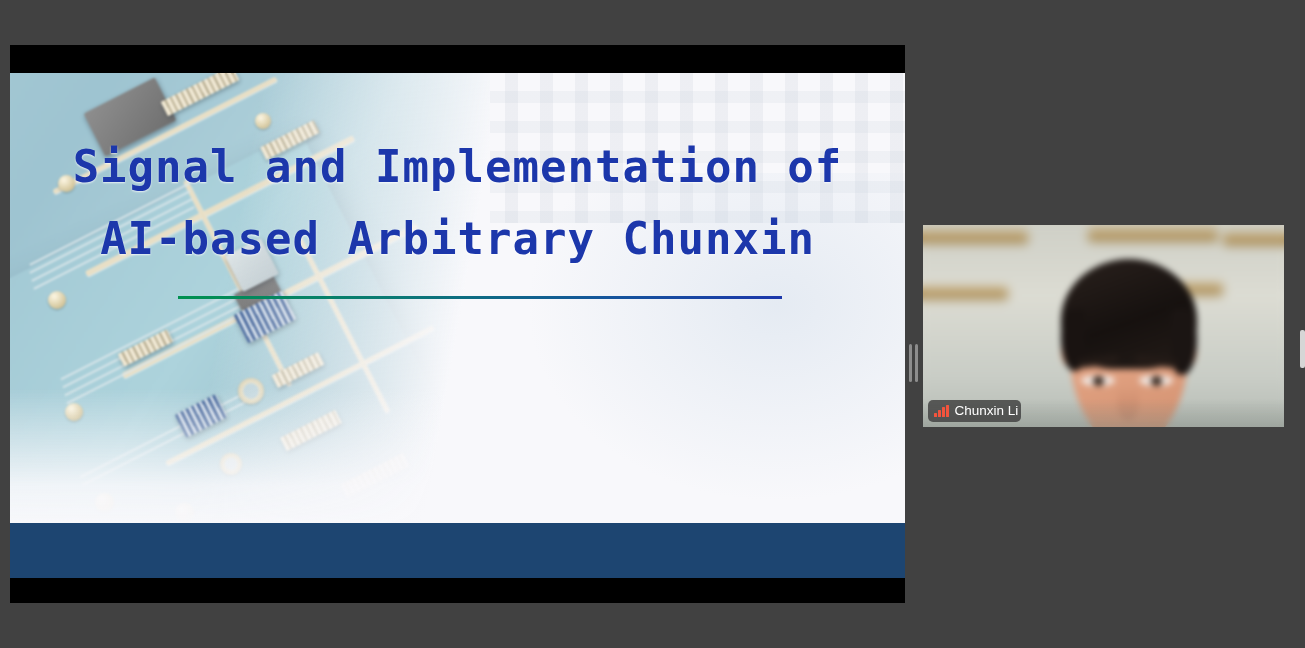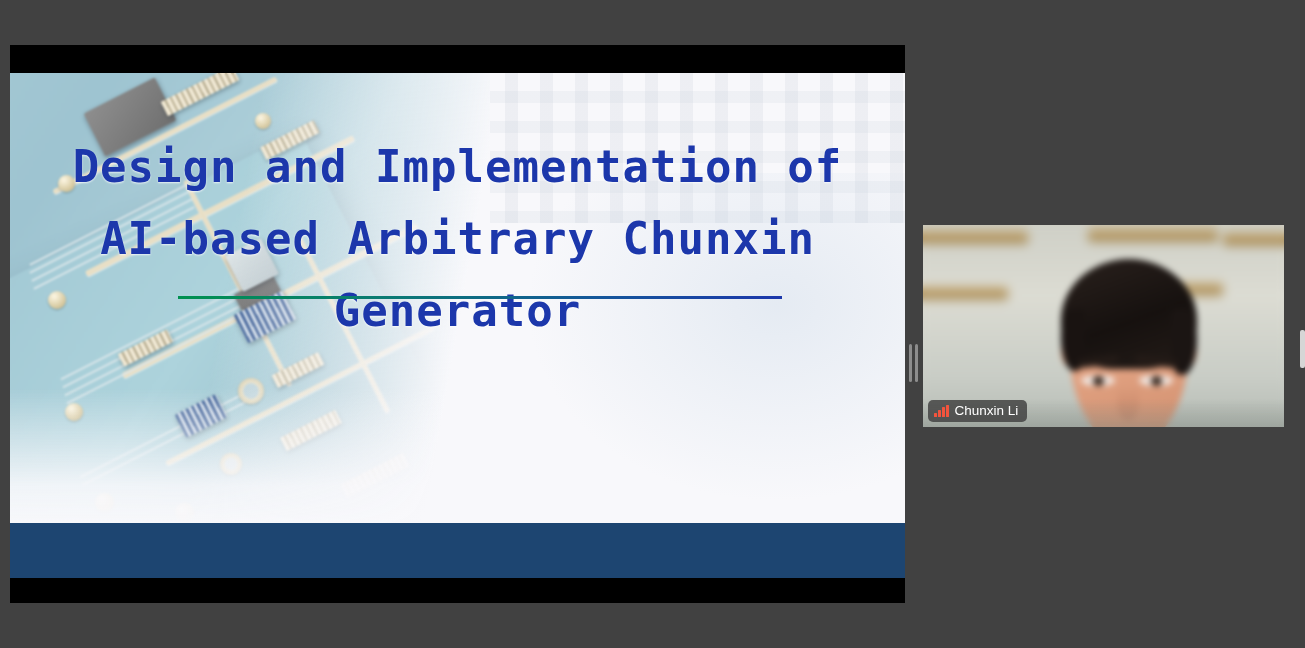--- a/index.html
+++ b/index.html
@@ -227,21 +227,21 @@
     background:linear-gradient(to bottom, rgba(150,155,150,0), rgba(130,138,132,.45));
     pointer-events:none;
   }
 
   
   #name-badge{
     position:absolute;left:5px;bottom:5px;height:22px;
     display:flex;align-items:center;gap:6px;
     background:rgba(60,60,60,.80);
     border-radius:5px;
-    padding:0 9px 0 6px;
+    padding:0 3px 0 6px;
   }
   #audio-meter-icon{
     display:flex;align-items:flex-end;gap:1.5px;height:12px;
   }
   #audio-meter-icon i{display:block;width:2.5px;background:#f2543d;border-radius:.5px;}
   #audio-meter-icon i:nth-child(1){height:4px;}
   #audio-meter-icon i:nth-child(2){height:7px;}
   #audio-meter-icon i:nth-child(3){height:10px;}
   #audio-meter-icon i:nth-child(4){height:12px;}
   #name-badge-label{
@@ -304,23 +304,22 @@
       <div class="connector" style="left:262px;top:290px;width:52px;height:14px;transform:rotate(-27deg);"></div>
       <div class="connector" style="left:270px;top:350px;width:62px;height:15px;transform:rotate(-27deg);"></div>
       <div class="connector" style="left:330px;top:395px;width:70px;height:15px;transform:rotate(-27deg);"></div>
 
       <div id="pcb-blur"></div>
       <div id="pcb-fade"></div>
       <div id="pcb-fade-v"></div>
     </div>
 
     <div id="slide-title">
-      <div class="title-line">Design and Implementation of</div>
+      <div class="title-line">Signal and Implementation of</div>
       <div class="title-line">AI-based Arbitrary Chunxin</div>
-      <div class="title-line">Generator</div>
     </div>
     <div id="title-underline"></div>
 
     <div id="slide-footer-band"></div>
   </div>
 
   <div id="slide-letterbox-bottom"></div>
 </div>
 
 <div id="pane-splitter">

